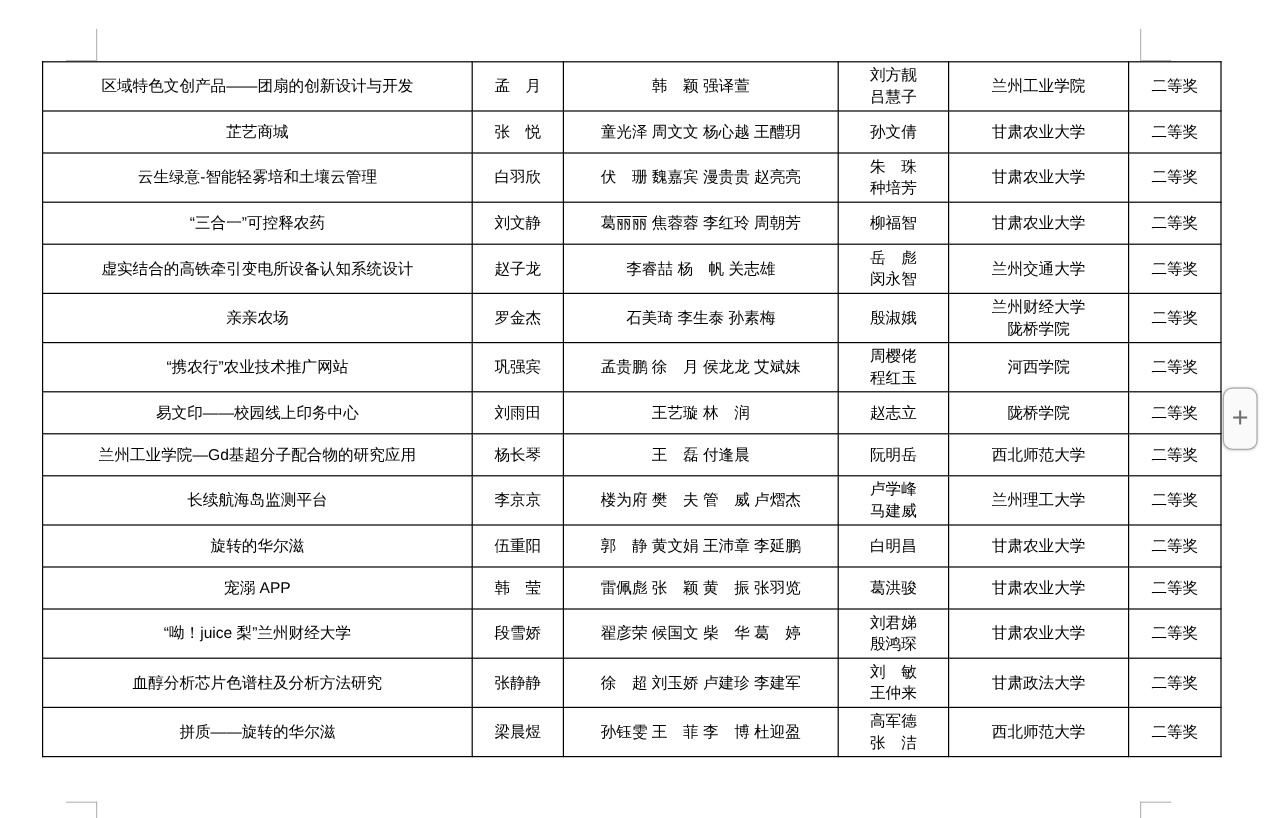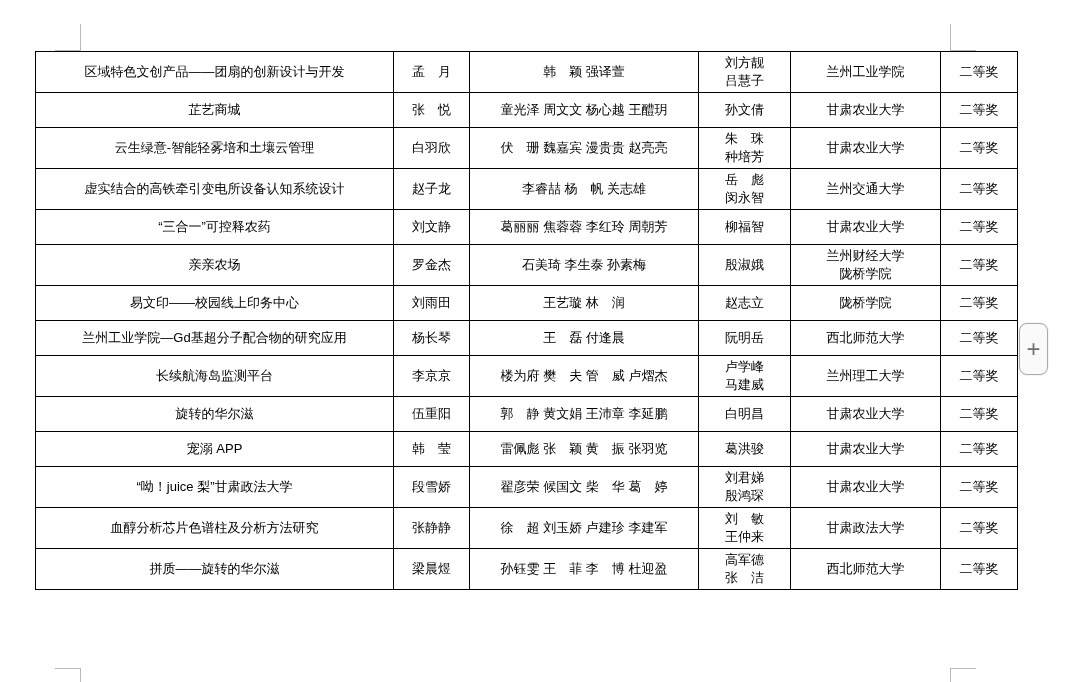--- a/index.html
+++ b/index.html
@@ -112,46 +112,55 @@
         <tr>
           <td>云生绿意-智能轻雾培和土壤云管理</td>
           <td>白羽欣</td>
           <td>伏　珊 魏嘉宾 漫贵贵 赵亮亮</td>
           <td>朱　珠
 种培芳</td>
           <td>甘肃农业大学</td>
           <td>二等奖</td>
         </tr>
         <tr>
+          <td>“三合一”可控释农药</td>
+          <td>刘文静</td>
+          <td>葛丽丽 焦蓉蓉 李红玲 周朝芳</td>
+          <td>柳福智</td>
+          <td>甘肃农业大学</td>
+          <td>二等奖</td>
+        </tr>
+        <tr>
           <td>虚实结合的高铁牵引变电所设备认知系统设计</td>
           <td>赵子龙</td>
           <td>李睿喆 杨　帆 关志雄</td>
           <td>岳　彪
 闵永智</td>
           <td>兰州交通大学</td>
           <td>二等奖</td>
         </tr>
         <tr>
-          <td>“三合一”可控释农药</td>
-          <td>刘文静</td>
-          <td>葛丽丽 焦蓉蓉 李红玲 周朝芳</td>
-          <td>柳福智</td>
-          <td>甘肃农业大学</td>
-          <td>二等奖</td>
-        </tr>
-        <tr>
           <td>亲亲农场</td>
           <td>罗金杰</td>
           <td>石美琦 李生泰 孙素梅</td>
           <td>殷淑娥</td>
           <td>兰州财经大学
 陇桥学院</td>
           <td>二等奖</td>
         </tr>
         <tr>
+          <td>“携农行”农业技术推广网站</td>
+          <td>巩强宾</td>
+          <td>孟贵鹏 徐　月 侯龙龙 艾斌妹</td>
+          <td>周樱佬
+程红玉</td>
+          <td>河西学院</td>
+          <td>二等奖</td>
+        </tr>
+        <tr>
           <td>易文印——校园线上印务中心</td>
           <td>刘雨田</td>
           <td>王艺璇 林　润</td>
           <td>赵志立</td>
           <td>陇桥学院</td>
           <td>二等奖</td>
         </tr>
         <tr>
           <td>兰州工业学院—Gd基超分子配合物的研究应用</td>
           <td>杨长琴</td>
@@ -179,21 +188,21 @@
         </tr>
         <tr>
           <td>宠溺 APP</td>
           <td>韩　莹</td>
           <td>雷佩彪 张　颖 黄　振 张羽览</td>
           <td>葛洪骏</td>
           <td>甘肃农业大学</td>
           <td>二等奖</td>
         </tr>
         <tr>
-          <td>“呦！juice 梨”甘肃政法大学</td>
+          <td>“呦！juice 梨”兰州财经大学</td>
           <td>段雪娇</td>
           <td>翟彦荣 候国文 柴　华 葛　婷</td>
           <td>刘君娣
 殷鸿琛</td>
           <td>甘肃农业大学</td>
           <td>二等奖</td>
         </tr>
         <tr>
           <td>血醇分析芯片色谱柱及分析方法研究</td>
           <td>张静静</td>

